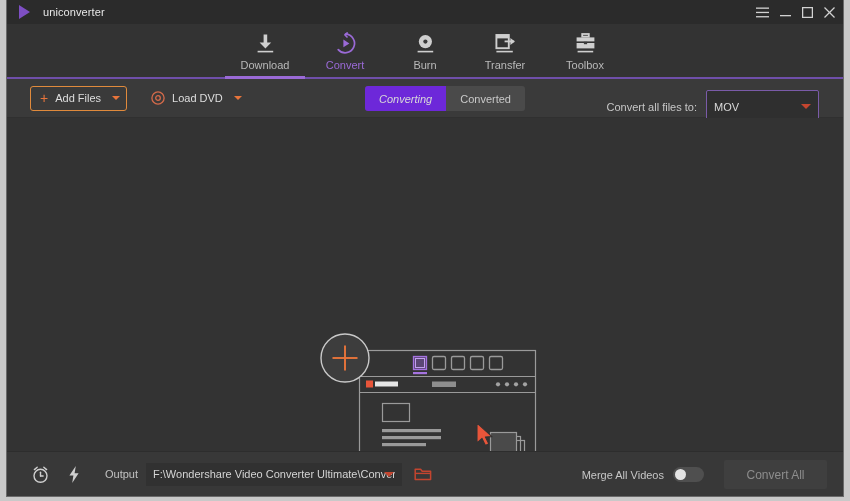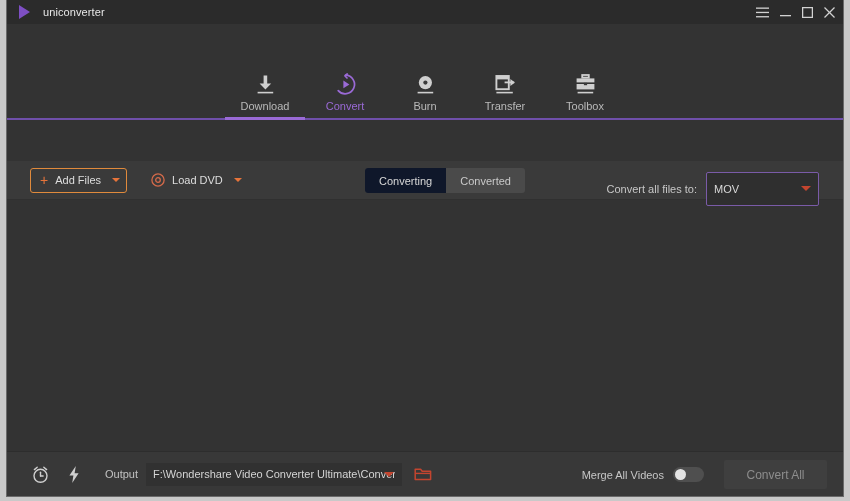--- a/index.html
+++ b/index.html
@@ -2,21 +2,21 @@
 <html><head>
 <meta charset="utf-8">
 <style>
   * { margin:0; padding:0; box-sizing:border-box; }
   html,body { width:850px; height:501px; overflow:hidden; background:#c9c9c9; }
   body { font-family:"Liberation Sans", sans-serif; -webkit-font-smoothing:antialiased; }
 
   .app {
     position:absolute; left:6px; top:0px; width:838px; height:497px;
     background:#333333; border:1px solid #6a6a6a; border-top:none;
-    display:flex; flex-direction:column; overflow:hidden;gap:41px;
+    display:flex; flex-direction:column; overflow:hidden;
   }
 
   
   .titlebar {
     height:24px; background:#2b2b2b; display:flex; align-items:center;
     flex:0 0 auto; position:relative; padding-left:8px;
   }
   .logo-mark {
     width:18px; height:18px; display:flex; align-items:center; justify-content:center;
   }
@@ -66,21 +66,21 @@
            border-top:4px solid #e8743a; margin-left:4px;}
   .loaddvd { margin-left:20px; display:flex; align-items:center; gap:7px; padding:0 4px; cursor:default;}
   .loaddvd .lab { color:#dedede; font-size:11px; }
 
   .segmented {
     position:absolute; left:358px; top:7px; height:25px;
     background:#4a4a4a; border-radius:3px; display:flex; overflow:hidden;
   }
   .seg { padding:0 14px; height:25px; display:flex; align-items:center;
          font-size:11px; color:#c9c9c9; cursor:default; }
-  .seg.active { background:#0f172a; color:#d8d8d8; }
+  .seg.active { background:#6d28d9; color:#d8d8d8;font-style:italic; }
 
   .convert-to { position:absolute; right:24px; top:8px; height:39px; display:flex; align-items:center; gap:9px;}
   .convert-to .lab { color:#c7c7c7; font-size:11px; }
   .fmt-select {
     width:113px; height:23px; background:#2f2f2f; border:1px solid #7a5ba8;
     border-radius:2px; display:flex; align-items:center; padding:16px 7px;
     position:relative; cursor:default;
   }
   .fmt-select .val { color:#d9d9d9; font-size:11px; }
   .fmt-arrow { position:absolute; right:7px; width:0;height:0;

